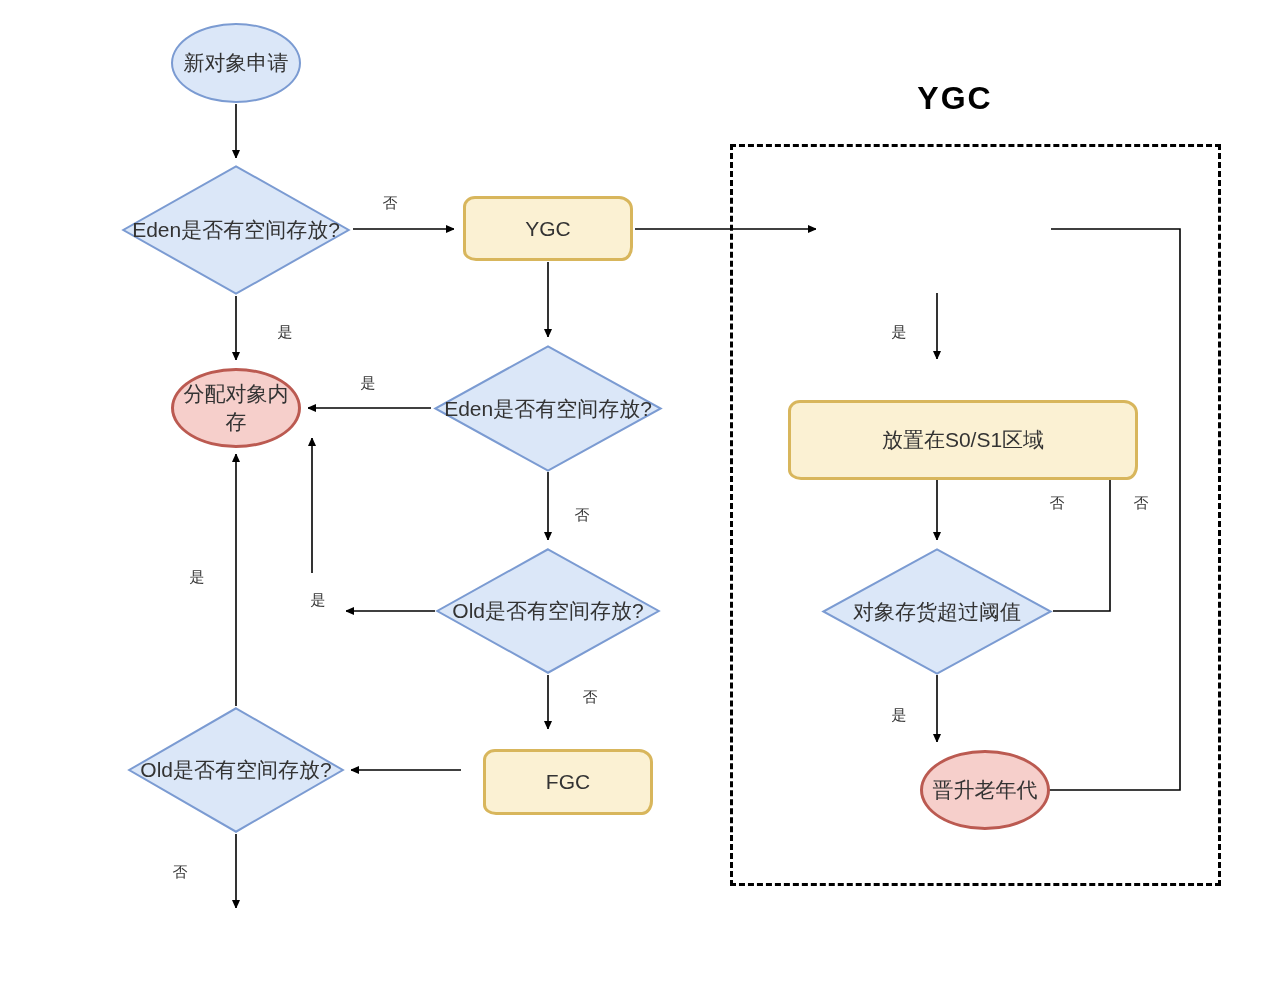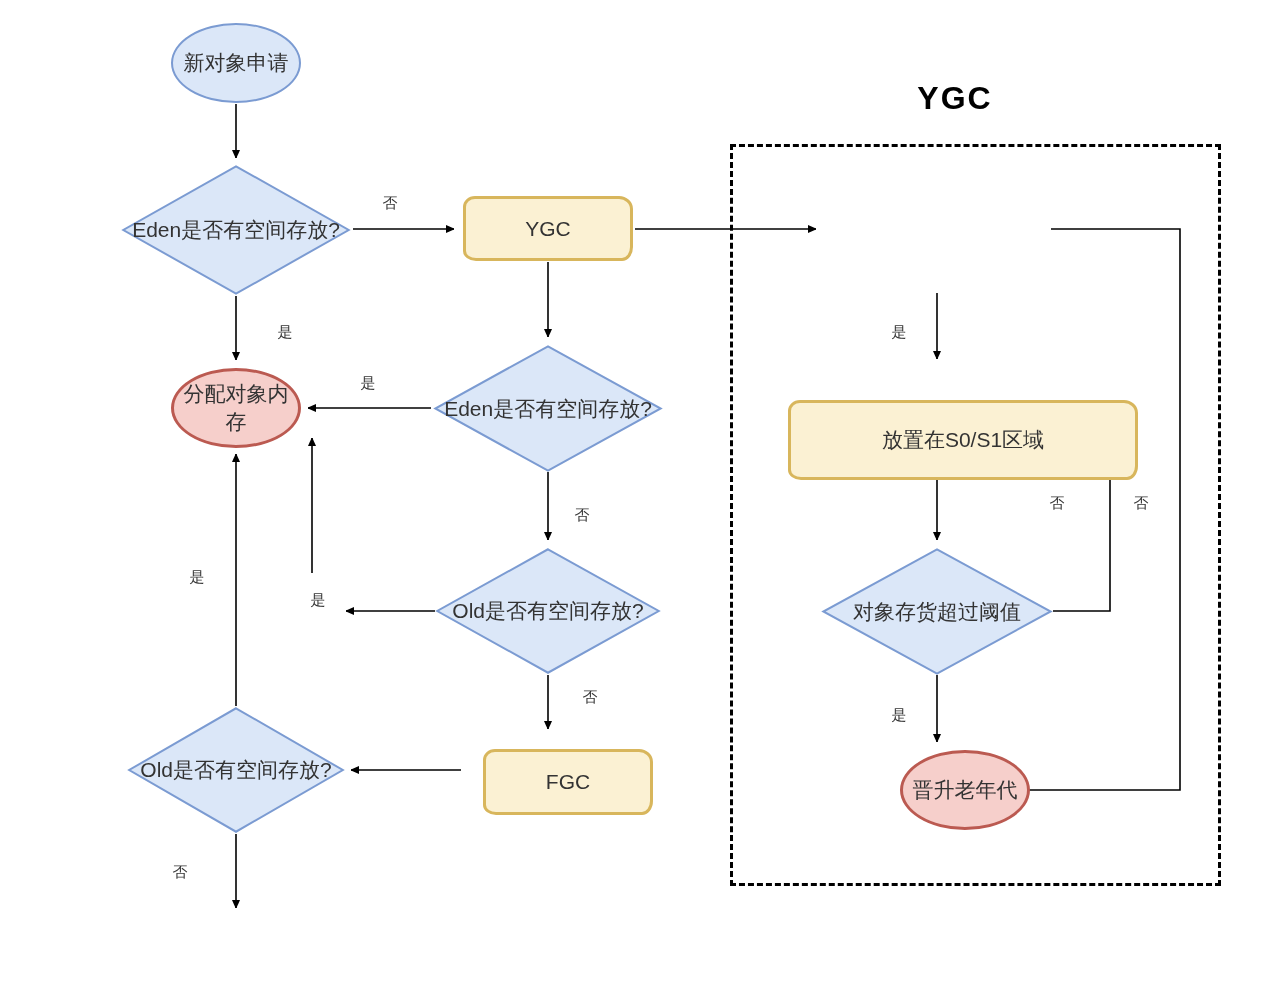--- a/index.html
+++ b/index.html
@@ -141,21 +141,21 @@
     <span class="nlabel">FGC</span>
   </div>
 
   <div class="node diamond" style="left:127px;top:707px;width:218px;height:126px;">
     <svg viewBox="0 0 100 100" preserveAspectRatio="none">
       <polygon points="50,1 99,50 50,99 1,50" fill="var(--decision_fill)" stroke="var(--decision_stroke)" stroke-width="2" vector-effect="non-scaling-stroke"></polygon>
     </svg>
     <span class="nlabel">Old是否有空间存放?</span>
   </div>
 
-  <div class="node ellipse red-ellipse" style="left:900px;top:750px;width:130px;height:80px;">
+  <div class="node ellipse red-ellipse" style="left:920px;top:750px;width:130px;height:80px;">
     <span class="nlabel">晋升老年代</span>
   </div>
 
 
   <span class="elabel" style="left:390px;top:203px;">否</span>
   <span class="elabel" style="left:285px;top:332px;">是</span>
   <span class="elabel" style="left:368px;top:383px;">是</span>
   <span class="elabel" style="left:582px;top:515px;">否</span>
   <span class="elabel" style="left:318px;top:600px;">是</span>
   <span class="elabel" style="left:590px;top:697px;">否</span>

